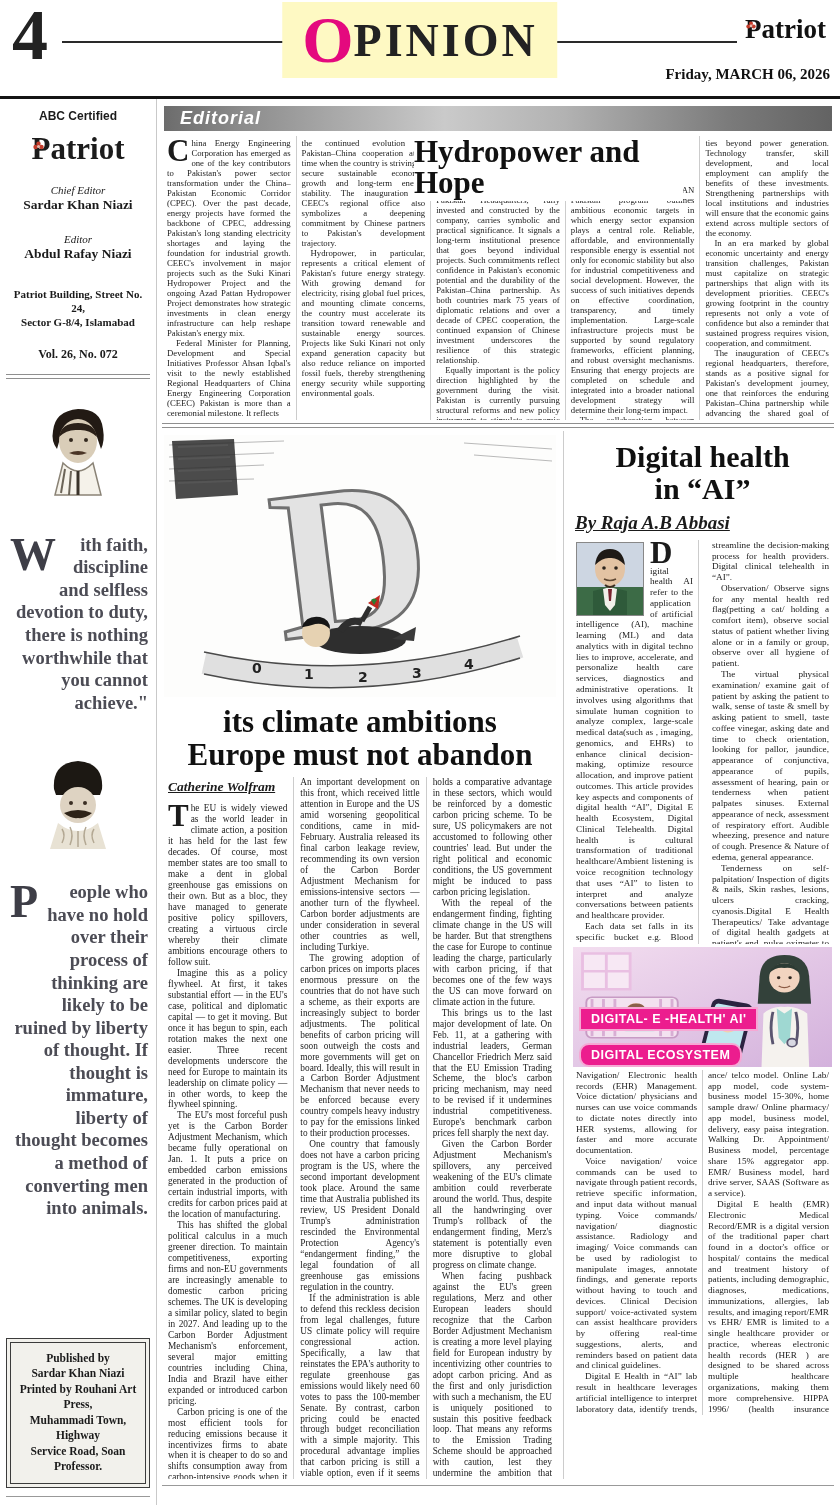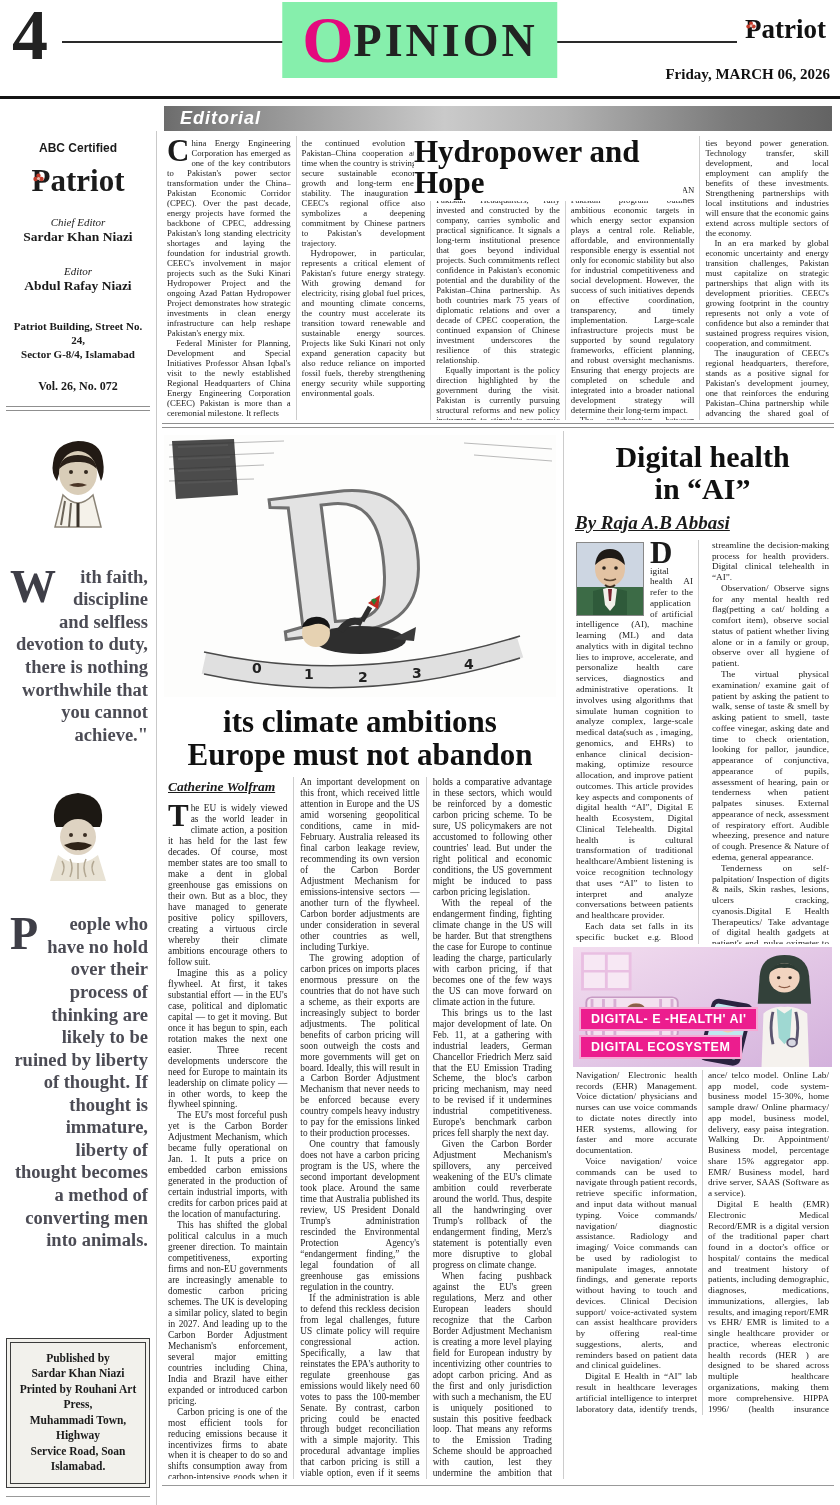--- a/index.html
+++ b/index.html
@@ -4,31 +4,31 @@
 <style>
   html,body{margin:0;padding:0;background:#e9e9e9;}
   .page{width:840px;height:1505px;margin:0 auto;background:#ffffff;position:relative;
         font-family:"Liberation Serif",serif;color:#1b1b1b;overflow:hidden;}
 
   
   .header{height:96px;position:relative;border-bottom:3px solid #141414;}
   .page-number{position:absolute;left:12px;top:-6px;font-size:72px;font-weight:bold;color:#222;}
   .header-rule{position:absolute;top:41px;left:62px;right:10px;border-top:2px solid #2a2a2a;}
   .section-title{position:absolute;top:2px;left:50%;transform:translateX(-50%);
-        background:#86efac;padding:0 20px;font-size:46px;font-weight:bold;letter-spacing:3px;color:#222;white-space:nowrap;}
+        background:#fef9c3;padding:0 20px;font-size:46px;font-weight:bold;letter-spacing:3px;color:#222;white-space:nowrap;}
   .o-initial{color:#e4097e;font-size:66px;vertical-align:-6px;letter-spacing:0;}
   .brand-wrap{position:absolute;top:14px;right:6px;background:#fff;padding:0 8px;}
   .brand{font-size:27px;font-weight:bold;color:#111;position:relative;}
   .emblem{position:absolute;top:-7px;left:1px;}
   .issue-date{position:absolute;right:10px;top:66px;font-size:15px;font-weight:bold;color:#111;}
 
   
   .content{display:flex;height:1406px;}
   .sidebar{width:157px;border-right:1px solid #c9c9c9;display:flex;flex-direction:column;
-           text-align:center;box-sizing:border-box;padding:6px 6px 8px 6px;margin-top:32px;}
+           text-align:center;box-sizing:border-box;padding:6px 6px 8px 6px;}
   .main{flex:1;box-sizing:border-box;padding:0 6px 0 5px;}
 
   
   .abc{font-family:"Liberation Sans",sans-serif;font-weight:bold;font-size:12px;margin-top:4px;}
   .logo{font-size:31px;font-weight:bold;display:inline-block;position:relative;margin-top:10px;line-height:1;}
   .label-it{font-style:italic;font-size:11px;margin-top:20px;color:#222;}
   .editor-name{font-weight:bold;font-size:13.5px;margin-top:1px;}
   .address{font-weight:bold;font-size:11px;margin-top:26px;line-height:1.25;}
   .phones{font-weight:bold;font-size:11px;margin-top:12px;line-height:1.3;}
   .mail{font-style:italic;font-weight:bold;font-size:10.5px;line-height:1.3;}
@@ -76,21 +76,21 @@
   .dcol{flex:1;padding:0 5px;border-right:1px solid #cccccc;box-sizing:border-box;overflow:hidden;}
   .dcol:last-child{border-right:none;}
   .dcol .collist p{font-size:9.2px;line-height:1.17;}
   .cols-top{height:404px;gap:8px;}
   .cols-bottom{height:345px;}
   .author-photo{float:left;width:66px;height:72px;margin:2px 6px 2px 0;border:1px solid #888;}
   .digital-image{height:120px;margin:3px 2px;position:relative;overflow:hidden;}
   .img-banner{position:absolute;left:6px;font-family:"Liberation Sans",sans-serif;font-weight:bold;
       color:#fff;background:#ec1d8e;padding:3px 10px;font-size:12.5px;letter-spacing:.5px;border:2px solid #f6a8d4;}
   .img-banner.b1{bottom:36px;}
-  .img-banner.b2{bottom:8px;}
+  .img-banner.b2{bottom:0;border-radius:10px;}
   .main-bottom-rule{border-top:1px solid #999;margin-top:6px;}
 </style>
 </head>
 <body>
 
 <div class="page">
 
   <div class="header">
     <div class="page-number">4</div>
     <div class="header-rule"></div>
@@ -166,21 +166,21 @@
       <div class="quote">
           <p>People who have no hold over their process of thinking are likely to be ruined by liberty of thought. If thought is immature, liberty of thought becomes a method of converting men into animals.</p>
         </div>
 
       <div class="pubbox-outer">
         <div class="pubbox-inner">
           <div>Published by</div>
           <div>Sardar Khan Niazi</div>
           <div>Printed by Rouhani Art Press,</div>
           <div>Muhammadi Town, Highway</div>
-          <div>Service Road, Soan Islamabad.</div>
+          <div>Service Road, Soan Professor.</div>
         </div>
       </div>
       <div class="side-bottom-rule"></div>
     </div>
 
     <div class="main">
 
       <div class="ed-banner">Editorial</div>
 
       <div class="editorial-cols">

